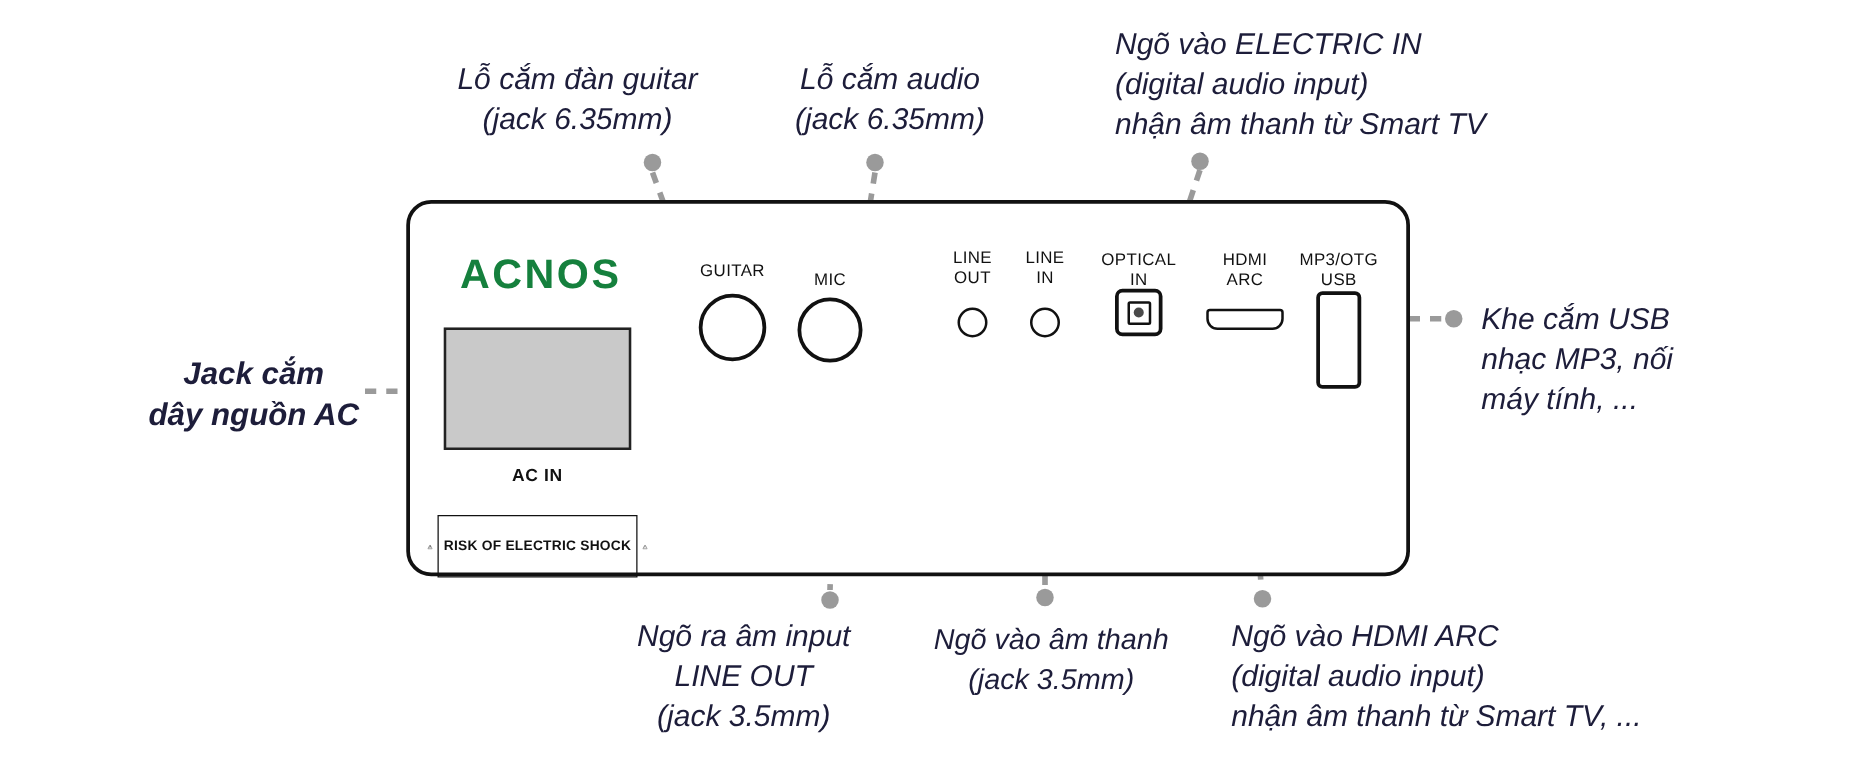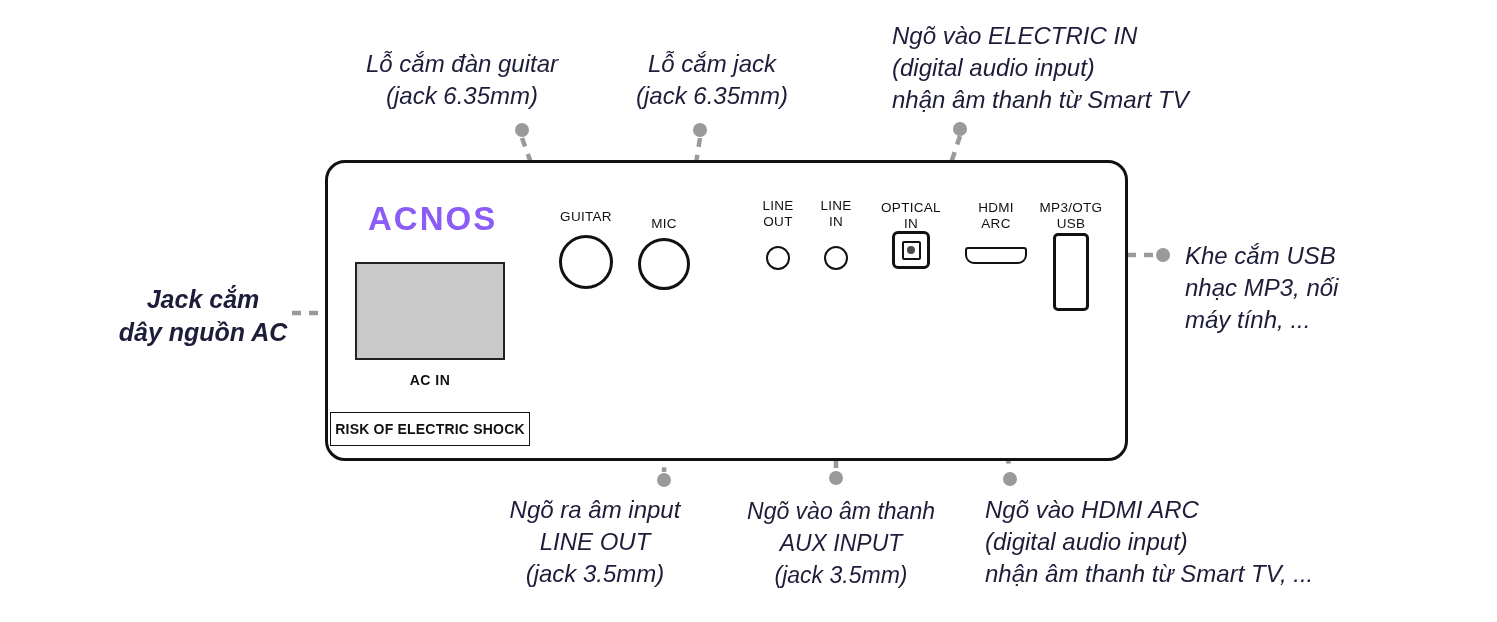--- a/index.html
+++ b/index.html
@@ -9,21 +9,21 @@
 
   
   .callout{position:absolute;font-style:italic;color:#1d1d3a;font-size:24px;line-height:32px;}
   .callout.center{text-align:center;}
   .callout.bold{font-weight:bold;font-size:25px;line-height:33px;}
 
   
   .panel{position:absolute;left:325px;top:160px;width:797px;height:295px;
          border:3px solid #111;border-radius:20px;background:#fff;}
   .brand{position:absolute;left:368px;top:200px;font-size:33px;font-weight:900;
-         letter-spacing:2px;color:#8b5cf6;}
+         letter-spacing:2px;color:#15803d;}
 
   .port-label{position:absolute;font-size:13.5px;font-weight:500;letter-spacing:.3px;
               text-align:center;color:#111;line-height:16px;}
   .circle-port{position:absolute;border:3px solid #111;border-radius:50%;background:#fff;box-sizing:border-box;}
   .small-circle{position:absolute;width:24px;height:24px;border:2.5px solid #111;border-radius:50%;
                 background:#fff;box-sizing:border-box;}
 
   .optical-port{position:absolute;left:892px;top:231px;width:38px;height:38px;border:3px solid #111;
                 border-radius:6px;box-sizing:border-box;display:flex;align-items:center;justify-content:center;background:#fff;}
   .optical-inner{width:19px;height:19px;border:2px solid #111;border-radius:2px;box-sizing:border-box;
@@ -34,21 +34,21 @@
              border-radius:3px 3px 9px 9px;box-sizing:border-box;background:#fff;}
   .usb-port{position:absolute;left:1053px;top:233px;width:36px;height:78px;border:3px solid #111;
             border-radius:5px;box-sizing:border-box;background:#fff;}
 
   .ac-inlet{position:absolute;left:355px;top:262px;width:150px;height:98px;background:#c9c9c9;
             border:2px solid #222;box-sizing:border-box;}
   .ac-label{position:absolute;left:355px;top:372px;width:150px;text-align:center;
             font-size:14px;font-weight:bold;letter-spacing:.5px;}
   .warning-strip{position:absolute;left:342px;top:412px;width:176px;display:flex;
                  align-items:center;justify-content:center;gap:4px;}
-  .warn-box{border:1.5px solid #111;font-size:14px;font-weight:bold;padding:8px 4px;
+  .warn-box{border:1.5px solid #111;font-size:11px;font-weight:bold;padding:18px 4px;
             white-space:nowrap;letter-spacing:.2px;}
 </style>
 </head>
 <body>
 
 <div class="canvas">
 
   <svg class="connectors" viewBox="0 0 1497 622">
     <g stroke="#9a9a9a" stroke-width="4.5" stroke-dasharray="9 8" fill="none">
       <path d="M522 138 L559 240"></path>
@@ -70,21 +70,21 @@
       <circle cx="1010" cy="479" r="7"></circle>
     </g>
   </svg>
 
   <div class="callout center" style="left:342px;top:48px;width:240px;">
     <div>Lỗ cắm đàn guitar</div>
     <div>(jack 6.35mm)</div>
   </div>
 
   <div class="callout center" style="left:602px;top:48px;width:220px;">
-    <div>Lỗ cắm jack</div>
+    <div>Lỗ cắm audio</div>
     <div>(jack 6.35mm)</div>
   </div>
 
   <div class="callout" style="left:892px;top:20px;width:380px;">
     <div>Ngõ vào ELECTRIC IN</div>
     <div>(digital audio input)</div>
     <div>nhận âm thanh từ Smart TV</div>
   </div>
 
   <div class="callout center bold" style="left:108px;top:283px;width:190px;">
@@ -99,21 +99,20 @@
   </div>
 
   <div class="callout center" style="left:475px;top:494px;width:240px;">
     <div>Ngõ ra âm input</div>
     <div>LINE OUT</div>
     <div>(jack 3.5mm)</div>
   </div>
 
   <div class="callout center" style="left:721px;top:495px;width:240px;font-size:23px;">
     <div>Ngõ vào âm thanh</div>
-    <div>AUX INPUT</div>
     <div>(jack 3.5mm)</div>
   </div>
 
   <div class="callout" style="left:985px;top:494px;width:400px;">
     <div>Ngõ vào HDMI ARC</div>
     <div>(digital audio input)</div>
     <div>nhận âm thanh từ Smart TV, ...</div>
   </div>
 
   <div class="panel"></div>

